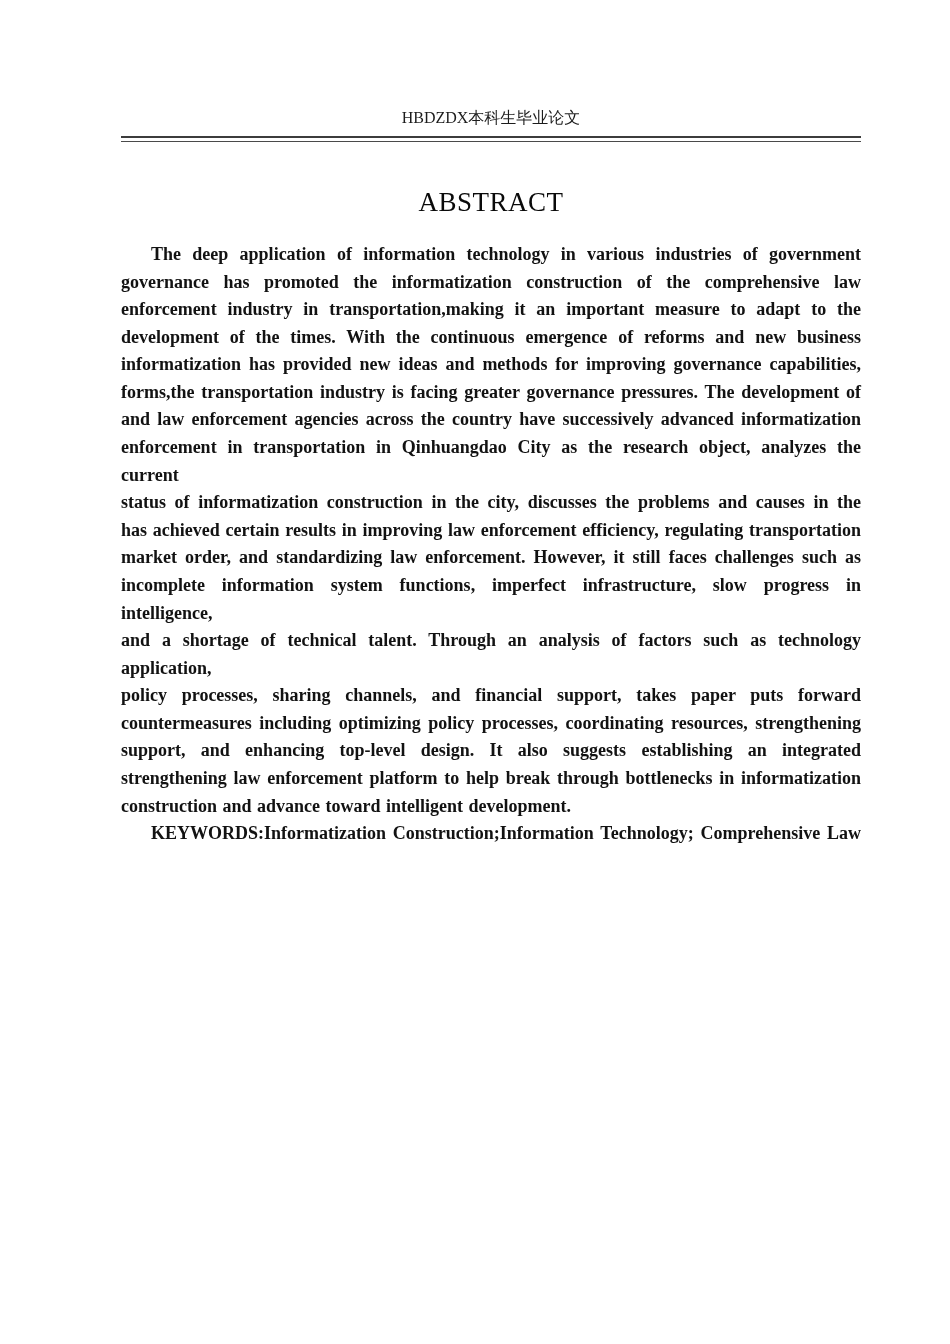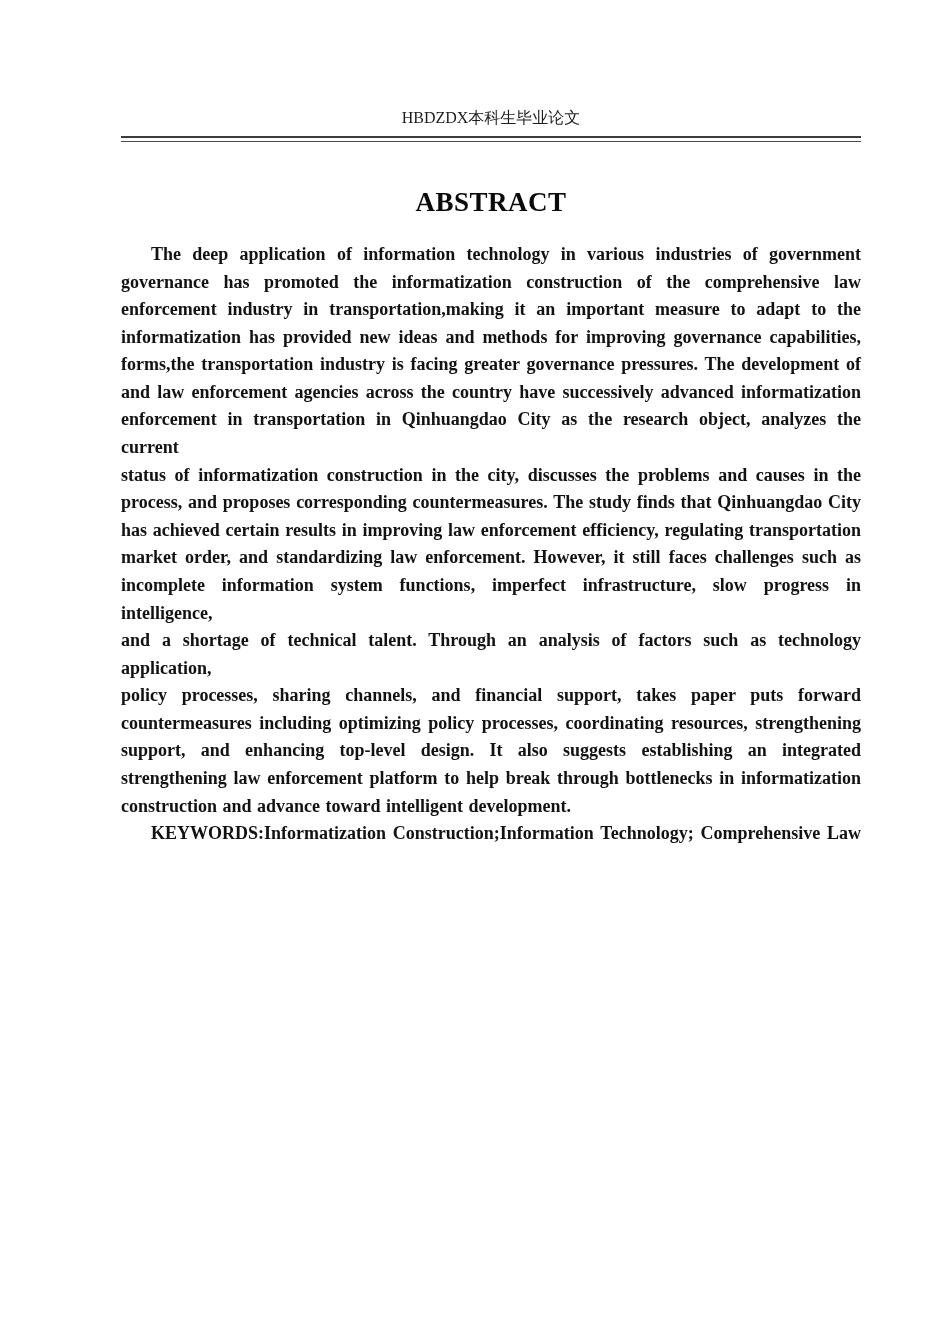--- a/index.html
+++ b/index.html
@@ -30,21 +30,21 @@
   .header-rule {
     margin-top: 6px;
     height: 3px;
     border-top: 2px solid #3c3c3c;
     border-bottom: 1px solid #4a4a4a;
   }
   .abstract-title {
     margin: 0;
     padding-top: 44px;
     font-size: 27px;
-    font-weight: bold;
+    font-weight: normal;
     line-height: 33px;
     text-align: center;
     color: #0a0a0a;
     letter-spacing: 0.5px;
   }
   .abstract-body {
     margin-top: 22px;
     font-size: 18px;
     font-weight: bold;
   }
@@ -78,26 +78,26 @@
 
 <div class="page">
   <div class="content">
     <div class="header-title">HBDZDX本科生毕业论文</div>
     <div class="header-rule"></div>
     <h1 class="abstract-title">ABSTRACT</h1>
     <div class="abstract-body">
         <div class="line first">The deep application of information technology in various industries of government</div>
         <div class="line">governance has promoted the informatization construction of the comprehensive law</div>
         <div class="line">enforcement industry in transportation,making it an important measure to adapt to the</div>
+        <div class="line">development of the times. With the continuous emergence of reforms and new business</div>
         <div class="line">informatization has provided new ideas and methods for improving governance capabilities,</div>
         <div class="line">forms,the transportation industry is facing greater governance pressures. The development of</div>
         <div class="line">and law enforcement agencies across the country have successively advanced informatization</div>
         <div class="line">enforcement in transportation in Qinhuangdao City as the research object, analyzes the current</div>
         <div class="line">status of informatization construction in the city, discusses the problems and causes in the</div>
-        <div class="line">process, and proposes corresponding countermeasures. The study finds that Qinhuangdao City</div>
         <div class="line">has achieved certain results in improving law enforcement efficiency, regulating transportation</div>
         <div class="line">market order, and standardizing law enforcement. However, it still faces challenges such as</div>
         <div class="line">incomplete information system functions, imperfect infrastructure, slow progress in intelligence,</div>
         <div class="line">and a shortage of technical talent. Through an analysis of factors such as technology application,</div>
         <div class="line">policy processes, sharing channels, and financial support, takes paper puts forward</div>
         <div class="line">countermeasures including optimizing policy processes, coordinating resources, strengthening</div>
         <div class="line">support, and enhancing top-level design. It also suggests establishing an integrated</div>
         <div class="line">strengthening law enforcement platform to help break through bottlenecks in informatization</div>
         <div class="line last">construction and advance toward intelligent development.</div>
         <div class="line first">KEYWORDS:Informatization Construction;Information Technology; Comprehensive Law</div>

